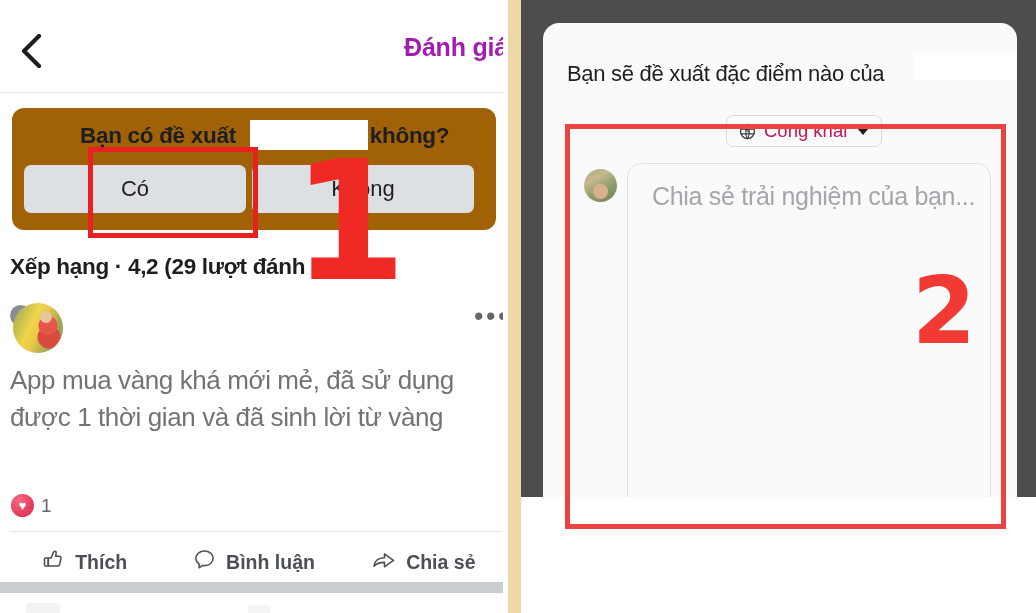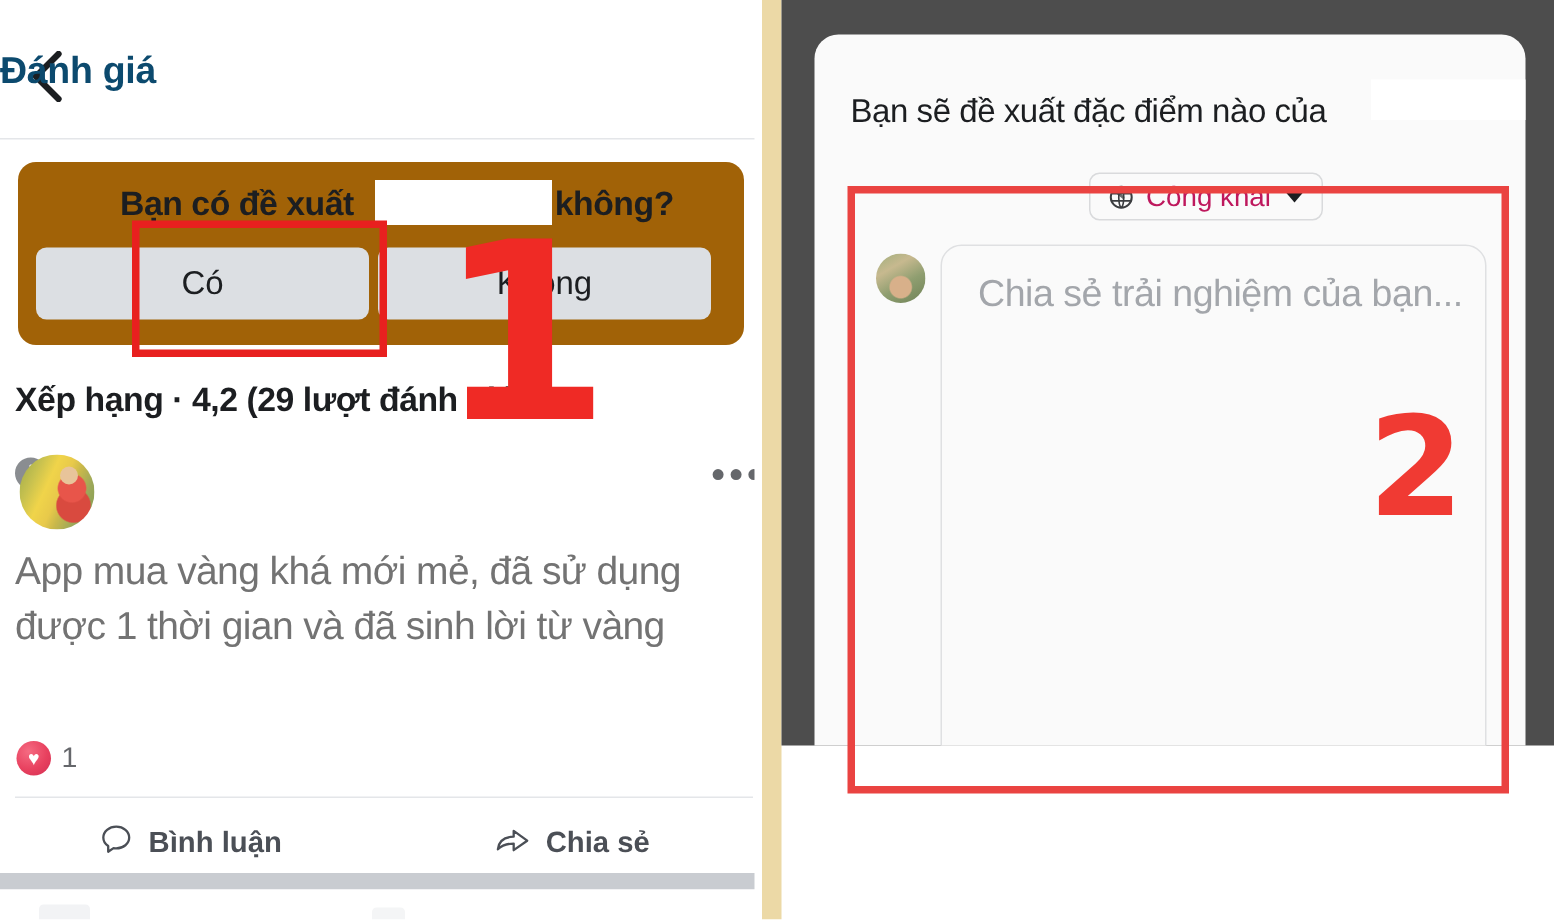--- a/index.html
+++ b/index.html
@@ -24,21 +24,21 @@
     border-bottom:1px solid #e4e6e9;
   }
   .back-chevron{
     position:absolute;left:12px;top:32px;width:38px;height:38px;
     display:flex;align-items:center;justify-content:center;
     cursor:pointer;
   }
   .back-chevron svg{display:block;}
   .nav-title{
     position:absolute;left:0;top:33px;width:508px;
-    text-align:left;font-size:25px;font-weight:bold;color:#0c4a6e;
+    text-align:right;font-size:25px;font-weight:bold;color:#a21caf;
     letter-spacing:-0.2px;
   }
 
   
   .recommend-card{
     position:absolute;left:12px;top:108px;width:484px;height:122px;
     background:#a16207;border-radius:12px;
   }
   .recommend-q{
     position:absolute;left:68px;top:15px;
@@ -253,20 +253,29 @@
       <span class="heart-badge">♥</span>
       <span class="react-count">1</span>
     </div>
 
     <div class="action-divider"></div>
 
     <div class="action-bar">
       <div class="action-btn">
         <span>
           <svg width="23" height="23" viewBox="0 0 24 24" aria-hidden="true">
+            <path d="M6.5 10.5h3l2.2-5.4c.4-1 .8-1.6 1.7-1.6.9 0 1.5.7 1.4 1.8l-.5 3.4h3.6c1.3 0 2.2 1.1 1.9 2.3l-1.4 6c-.2 1-1.1 1.7-2.1 1.7H6.5z" fill="none" stroke="#4b4f56" stroke-width="1.6" stroke-linejoin="round"></path>
+            <rect x="2.6" y="10.5" width="4" height="8.2" rx="1" fill="none" stroke="#4b4f56" stroke-width="1.6"></rect>
+          </svg>
+        </span>
+        <span>Thích</span>
+      </div>
+      <div class="action-btn">
+        <span>
+          <svg width="23" height="23" viewBox="0 0 24 24" aria-hidden="true">
             <path d="M12 3.2c-5 0-9 3.4-9 7.6 0 2.4 1.3 4.5 3.4 5.9v4l3.7-2.5c.6.1 1.2.2 1.9.2 5 0 9-3.4 9-7.6S17 3.2 12 3.2z" fill="none" stroke="#4b4f56" stroke-width="1.6" stroke-linejoin="round"></path>
           </svg>
         </span>
         <span>Bình luận</span>
       </div>
       <div class="action-btn">
         <span>
           <svg width="25" height="23" viewBox="0 0 26 24" aria-hidden="true">
             <path d="M3 19c.6-5.6 4.3-8.6 11-8.8V6.2L23.4 13 14 19.6V15c-5.1 0-8.4 1.2-11 4z" fill="none" stroke="#4b4f56" stroke-width="1.6" stroke-linejoin="round"></path>
           </svg>

